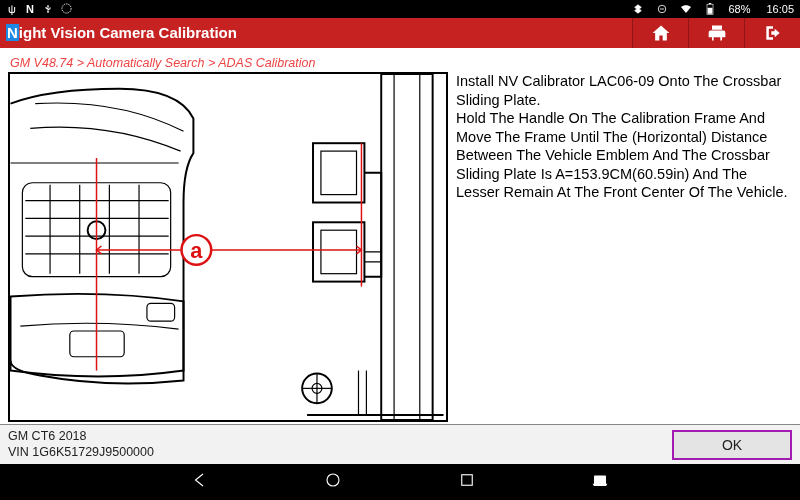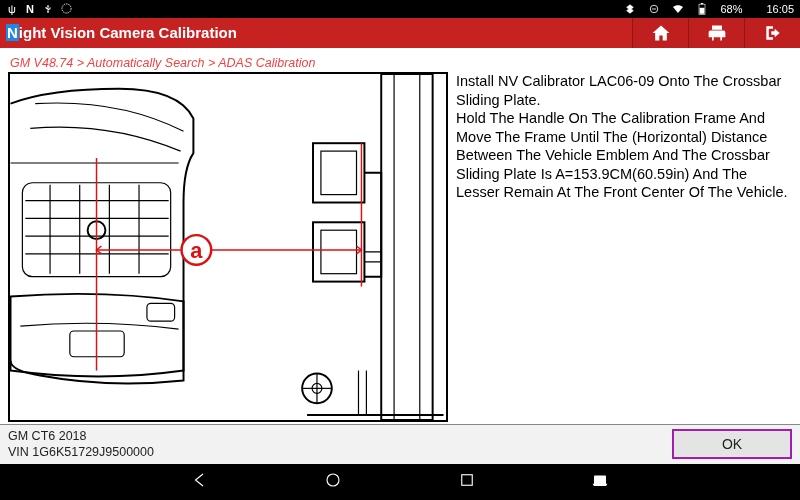--- a/index.html
+++ b/index.html
@@ -24,21 +24,21 @@
 
   
   .breadcrumb { padding: 8px 10px 2px; font-size: 12.5px; font-style: italic; color: #ef4444; }
 
   
   .content { flex:1; display:flex; padding: 0 8px 2px; gap:8px; }
   .diagram { border:2px solid #000; flex: 0 0 440px; height: 350px; position:relative; background:#fff; overflow:hidden; }
   .instructions { flex:1; font-size: 14.5px; line-height: 1.28; color:#000; padding-top:0; }
 
   
-  .footer { border-top:1px solid #888; display:flex; align-items:flex-start; justify-content:space-between; padding:4px 8px; background:#f2f2f2; font-size:12.5px; color:#222; }
+  .footer { border-top:1px solid #888; display:flex; align-items:center; justify-content:space-between; padding:4px 8px; background:#f2f2f2; font-size:12.5px; color:#222; }
   .footer .veh { line-height:1.25; }
   .ok-btn { background:#e4e4e4; border:2px solid #a21caf; width:120px; height:30px; font-size:14px; display:flex; align-items:center; justify-content:center; }
 
   
   .navbar { height: 40px; background:#000; display:flex; align-items:center; justify-content:space-evenly; }
   .nav-cell { flex:1; display:flex; justify-content:center; }
   .nav-btn svg { width:18px; height:18px; stroke:#fff; fill:none; stroke-width:1.5; }
   .nav-btn.fill svg { fill:#fff; stroke:none; }
 
   
@@ -90,21 +90,21 @@
           </svg>
       </span>
       <span class="sb-icon">
         <svg viewBox="0 0 12 20" width="8" height="12">
             <rect x="1" y="2" width="10" height="17" stroke="#fff" fill="none"></rect>
             <rect x="4" y="0" width="4" height="2" fill="#fff"></rect>
             <rect x="2" y="8" width="8" height="10" fill="#fff"></rect>
           </svg>
       </span>
       <span>68%</span>
-      <span style="margin-left:12px;">16:05</span>
+      <span style="margin-left:4px;">16:05</span>
     </div>
   </div>
 
   <div class="app-header">
     <div class="title-bar">
       <span class="title"><span class="hl">N</span><span>ight Vision Camera Calibration</span></span>
     </div>
     <div class="hdr-btns">
       <div class="hdr-btn">
         <svg viewBox="0 0 24 24">

